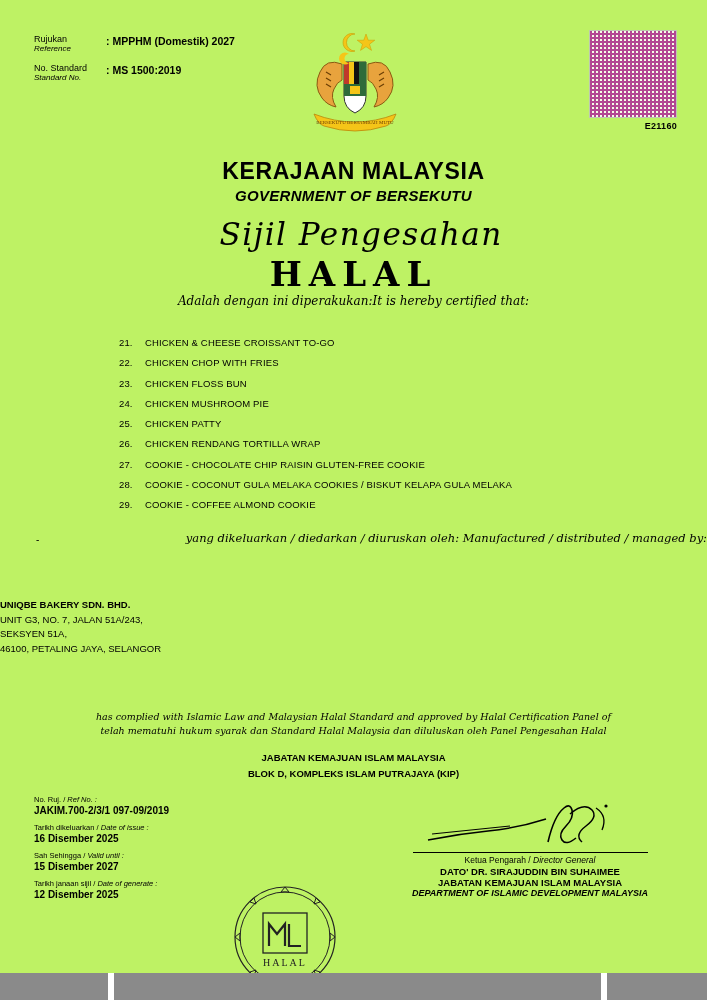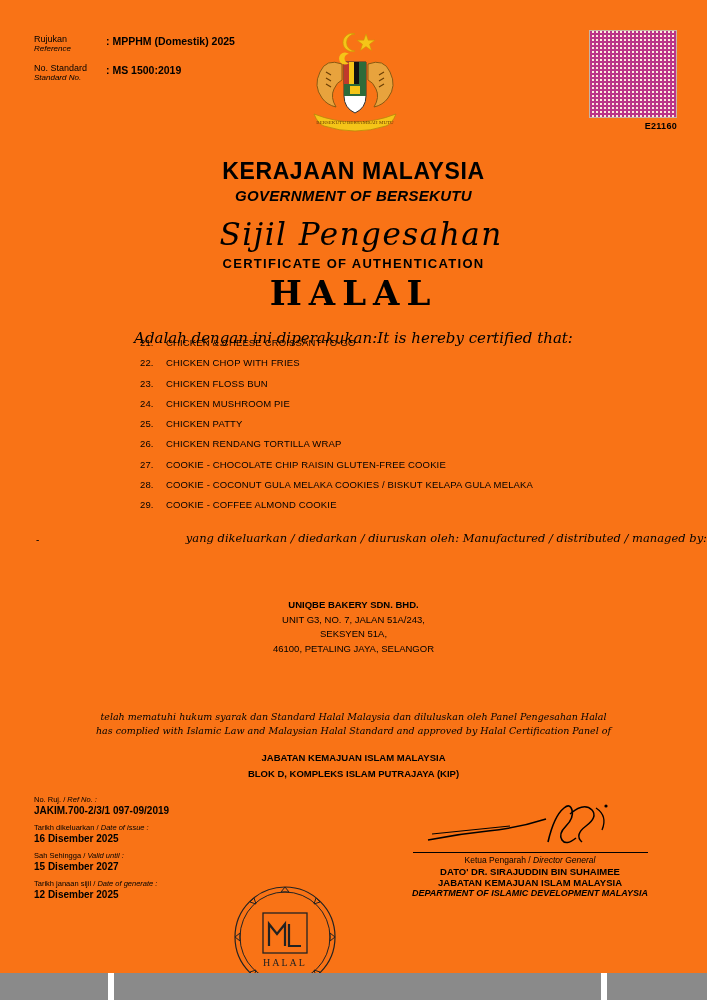--- a/index.html
+++ b/index.html
@@ -13,21 +13,21 @@
     position: relative;
     font-family: "Liberation Sans", sans-serif;
     color: #000;
     overflow: hidden;
   }
   .page {
     position: absolute;
     left: 0; top: 0;
     width: 707px;
     height: 1000px;
-    background: #f97316;
+    background: #bef264;
   }
 
   
   .ref-block {
     position: absolute;
     left: 34px;
     top: 34px;
     width: 290px;
     font-size: 9px;
     line-height: 1.15;
@@ -130,28 +130,27 @@
   .t-halal {
     font-family: "DejaVu Serif", serif;
     font-size: 34px;
     font-weight: bold;
     letter-spacing: 7px;
     margin-top: 2px;
   }
   .t-certified {
     font-family: "DejaVu Serif", serif;
     font-style: italic;
-    font-size: 15px;
-    margin-top: 16px;
+    font-size: 12px;
   }
 
   
   .product-list {
     position: absolute;
-    left: 140px;
+    left: 119px;
     top: 338px;
     width: 520px;
   }
   .product-row {
     display: flex;
     font-size: 9.5px;
     line-height: 1;
     margin-bottom: 10.8px;
     letter-spacing: .15px;
   }
@@ -178,21 +177,20 @@
     position: absolute;
     left: 36px;
     top: 534px;
     font-size: 10px;
   }
   .company {
     position: absolute;
     left: 0;
     top: 598px;
     width: 707px;
-    text-align: center;
     font-size: 9.5px;
     line-height: 1.55;
   }
   .company-name {
     font-weight: bold;
     font-size: 9.5px;
   }
 
   
   .compliance {
@@ -305,21 +303,21 @@
 <body>
 
 <div class="page">
 
   <div class="ref-block">
     <div class="ref-row">
       <div class="ref-labels">
         <div class="ref-label-my">Rujukan</div>
         <div class="ref-label-en">Reference</div>
       </div>
-      <div class="ref-value">: MPPHM (Domestik) 2025</div>
+      <div class="ref-value">: MPPHM (Domestik) 2027</div>
     </div>
     <div class="ref-row">
       <div class="ref-labels">
         <div class="ref-label-my">No. Standard</div>
         <div class="ref-label-en">Standard No.</div>
       </div>
       <div class="ref-value">: MS 1500:2019</div>
     </div>
   </div>
 
@@ -351,21 +349,20 @@
 
   <div class="qr-wrap">
     <div class="qr"></div>
     <div class="qr-code-id">E21160</div>
   </div>
 
   <div class="title-block">
     <div class="t-kerajaan">KERAJAAN MALAYSIA</div>
     <div class="t-gov">GOVERNMENT OF BERSEKUTU</div>
     <div class="t-sijil">Sijil Pengesahan</div>
-    <div class="t-cert">CERTIFICATE OF AUTHENTICATION</div>
     <div class="t-halal">HALAL</div>
     <div class="t-certified">
       <span>Adalah dengan ini diperakukan:</span><span>It is hereby certified that:</span>
     </div>
   </div>
 
   <div class="product-list">
     <div class="product-row">
       <div class="product-num">21.</div>
       <div class="product-name">CHICKEN &amp; CHEESE CROISSANT TO-GO</div>
@@ -408,22 +405,22 @@
   <div class="manu-line">yang dikeluarkan / diedarkan / diuruskan oleh: Manufactured / distributed / managed by:</div>
 
   <div class="company">
     <div class="company-name">UNIQBE BAKERY SDN. BHD.</div>
     <div>UNIT G3, NO. 7, JALAN 51A/243,</div>
     <div>SEKSYEN 51A,</div>
     <div>46100, PETALING JAYA, SELANGOR</div>
   </div>
 
   <div class="compliance">
+    <div>has complied with Islamic Law and Malaysian Halal Standard and approved by Halal Certification Panel of</div>
     <div>telah mematuhi hukum syarak dan Standard Halal Malaysia dan diluluskan oleh Panel Pengesahan Halal</div>
-    <div>has complied with Islamic Law and Malaysian Halal Standard and approved by Halal Certification Panel of</div>
   </div>
   <div class="authority">
     <div>JABATAN KEMAJUAN ISLAM MALAYSIA</div>
     <div>BLOK D, KOMPLEKS ISLAM PUTRAJAYA (KIP)</div>
   </div>
 
   <div class="footer-left">
     <div class="f-label">
       <span>No. Ruj. /</span>
       <span class="it">Ref No. :</span>

